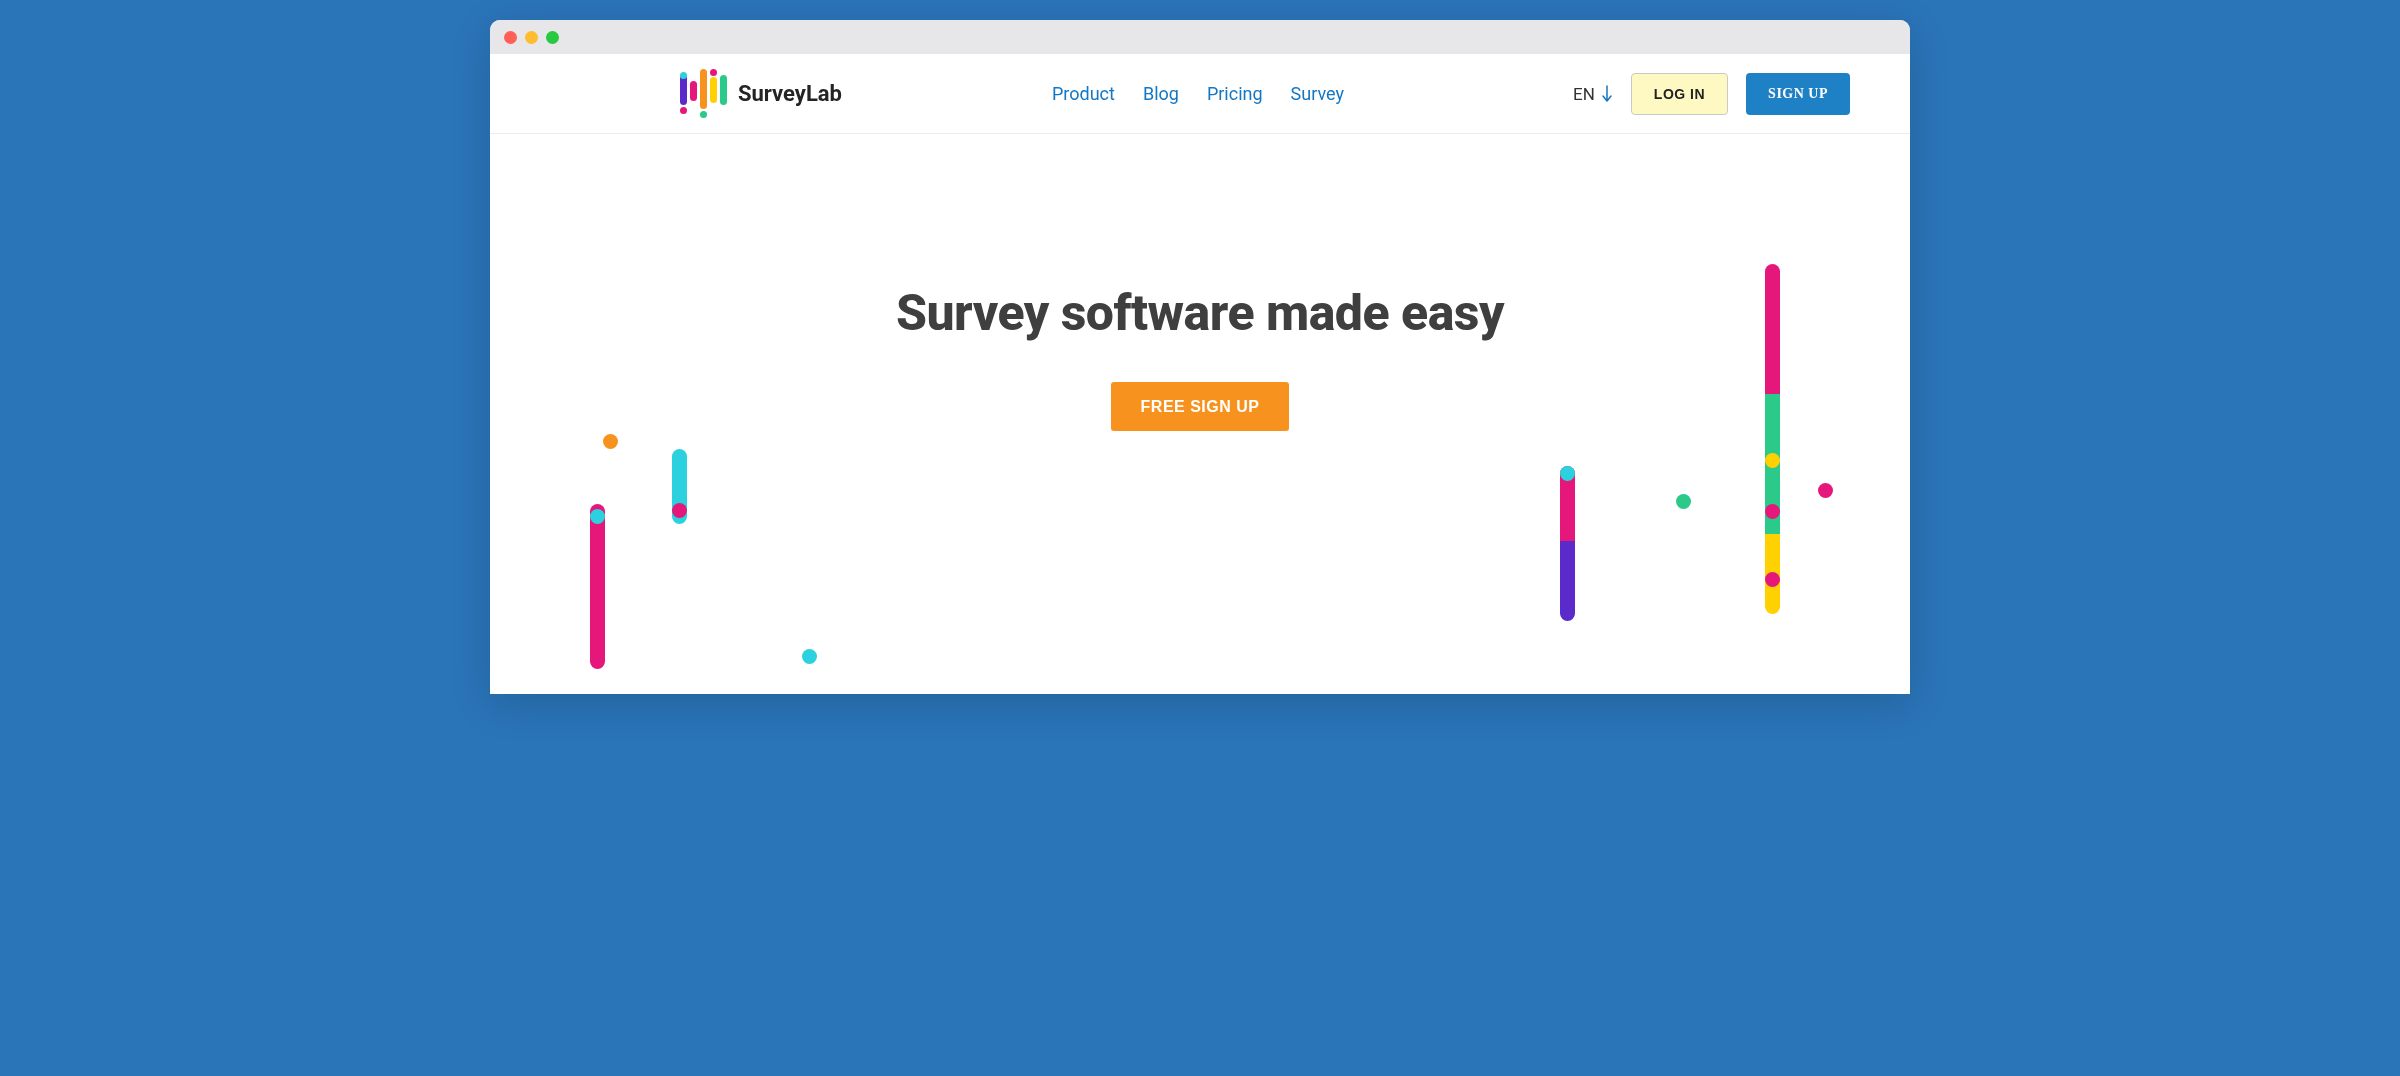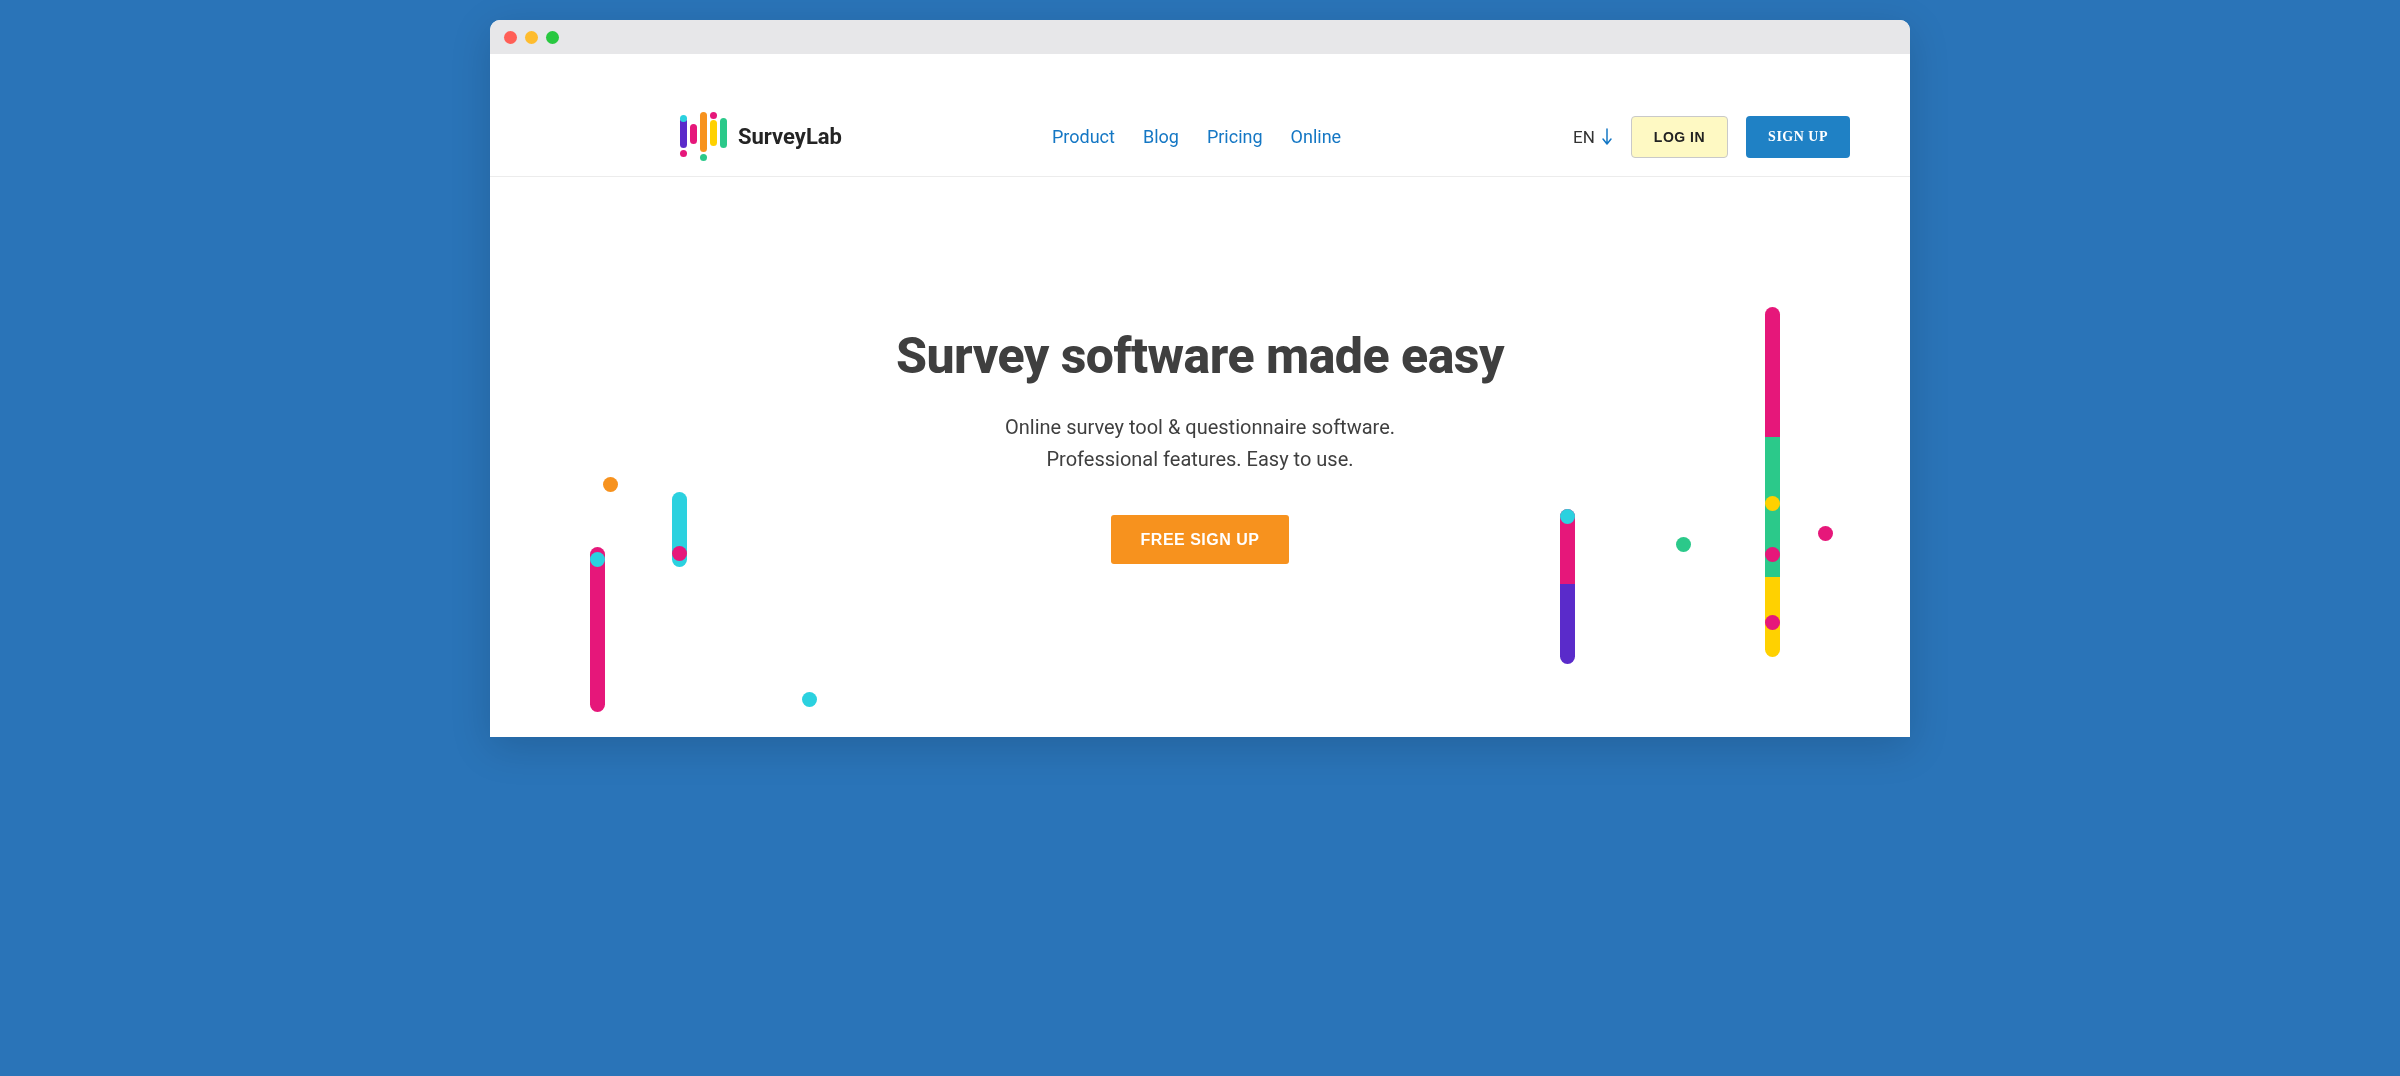--- a/index.html
+++ b/index.html
@@ -26,21 +26,21 @@
     display: flex;
     align-items: center;
     padding: 0 14px;
     gap: 8px;
   }
   .traffic-dot { width: 13px; height: 13px; border-radius: 50%; }
   .traffic-red { background: #ff5f57; }
   .traffic-yellow { background: #febc2e; }
   .traffic-green { background: #28c840; }
 
-  .page { position: relative; background: #fff; height: 640px; overflow: hidden; margin-top: 43px; }
+  .page { position: relative; background: #fff; height: 640px; overflow: hidden; }
 
   
   .site-header {
     height: 80px;
     border-bottom: 1px solid #ececec;
     display: flex;
     align-items: center;
     padding: 0 60px 0 190px;
     position: relative;
     z-index: 5;
@@ -191,21 +191,21 @@
           <span class="logo-dot" style="left:30px;top:0;background:#e6177a;"></span>
           <span class="logo-bar" style="left:40px;top:6px;height:30px;background:#2bc98a;"></span>
         </span>
         <span class="logo-text">SurveyLab</span>
       </a>
 
       <nav class="main-nav">
         <a>Product</a>
         <a>Blog</a>
         <a>Pricing</a>
-        <a>Online</a>
+        <a>Survey</a>
       </nav>
 
       <div class="header-right">
         <div class="lang-switch">
           <span>EN</span>
           <svg class="arrow-down-icon" viewBox="0 0 12 18">
             <path d="M6 1 L6 15 M2 11 L6 16 L10 11" stroke="currentColor" stroke-width="1.5" fill="none" stroke-linecap="round" stroke-linejoin="round"></path>
           </svg>
         </div>
         <button class="btn btn-outline">LOG IN</button>
@@ -232,23 +232,19 @@
       <span class="seg" style="display:block;height:140px;background:#2bc98a;"></span>
       <span class="seg seg-bot" style="display:block;height:80px;background:#ffd100;"></span>
     </span>
     <span class="deco dot d-r-yellow-dot"></span>
     <span class="deco dot d-r-pink-dot2"></span>
     <span class="deco dot d-r-pink-dot3"></span>
     <span class="deco dot d-r-pink-dot-far"></span>
 
     <section class="hero">
       <h1>Survey software made easy</h1>
-      <p>
-        <span>Online survey tool &amp; questionnaire software.</span><br>
-        <span>Professional features. Easy to use.</span>
-      </p>
       <div class="cta-row">
         <button class="btn btn-cta">FREE SIGN UP</button>
       </div>
     </section>
 
   </div>
 </div>
 
 </body></html>

